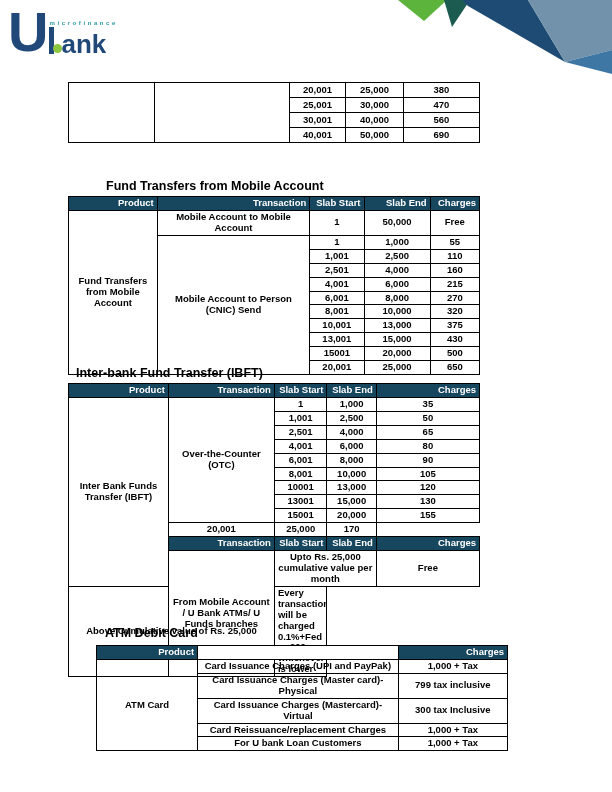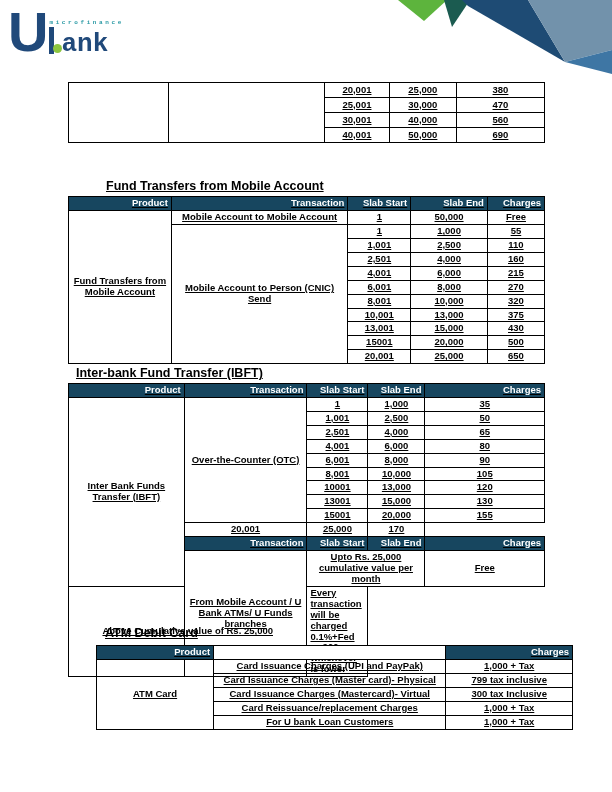--- a/index.html
+++ b/index.html
@@ -3,36 +3,36 @@
 <meta charset="utf-8">
 <style>
   html,body{margin:0;padding:0;background:#e8e8e8;}
   .page{
     position:relative;width:612px;height:792px;background:#ffffff;overflow:hidden;
     margin:0 auto;font-family:"Liberation Sans","DejaVu Sans",sans-serif;color:#000;
   }
   
   .ubank{position:absolute;left:8px;top:10px;display:flex;align-items:flex-end;z-index:2;}
   .u-big{font-size:56px;font-weight:bold;color:#20497A;line-height:44px;letter-spacing:-2px;}
-  .ubank-right{margin-left:3px;font-family:Liberation Mono, monospace;}
+  .ubank-right{margin-left:3px;}
   .micro{font-size:6px;font-weight:bold;letter-spacing:2.6px;color:#2B9AA5;margin-bottom:1px;}
   .bank-row{display:flex;align-items:flex-end;}
   .stem{width:5px;height:27px;background:#20497A;}
   .bdot{width:9px;height:9px;border-radius:50%;background:#8DC63F;margin:0 0 1px -1px;}
   .ank{font-size:26px;font-weight:bold;color:#20497A;line-height:20px;margin-left:-1px;}
   .brand-right{position:absolute;right:0;top:0;width:232px;height:78px;z-index:1;}
   .brand-right svg{display:block;}
   .poweredby{position:absolute;left:397px;top:21px;z-index:2;}
   .pb-label{font-size:7.5px;font-weight:bold;color:#1a1a1a;margin-left:2px;}
   .upaisa{font-size:23px;font-weight:bold;line-height:22px;letter-spacing:-0.5px;position:relative;}
   .up-u{color:#F47B20;}
   .up-rest{color:#3A3A3C;}
   .up-idot{position:absolute;left:41px;top:3px;width:4px;height:4px;border-radius:50%;background:#F47B20;}
   
-  .blk{position:absolute;left:68px;width:477px;text-decoration:underline;}
+  .blk{position:absolute;left:68px;width:412px;}
   table{border-collapse:collapse;width:100%;table-layout:fixed;}
   td,th{border:1px solid #000;font-size:9.5px;font-weight:bold;text-align:center;
         vertical-align:middle;padding:1px 3px;line-height:1.15;overflow:hidden;}
   th.hdr{background:#17465F;color:#ffffff;font-weight:bold;text-align:right;}
   th.blank{background:#ffffff;}
   .ta-left{text-align:left;}
   .sec-title{font-size:12.5px;font-weight:bold;color:#000;margin:0 0 3px 0;line-height:14px;}
   
   .t-top tr{height:15px;}
   .t-ft tr{height:11.5px;}

